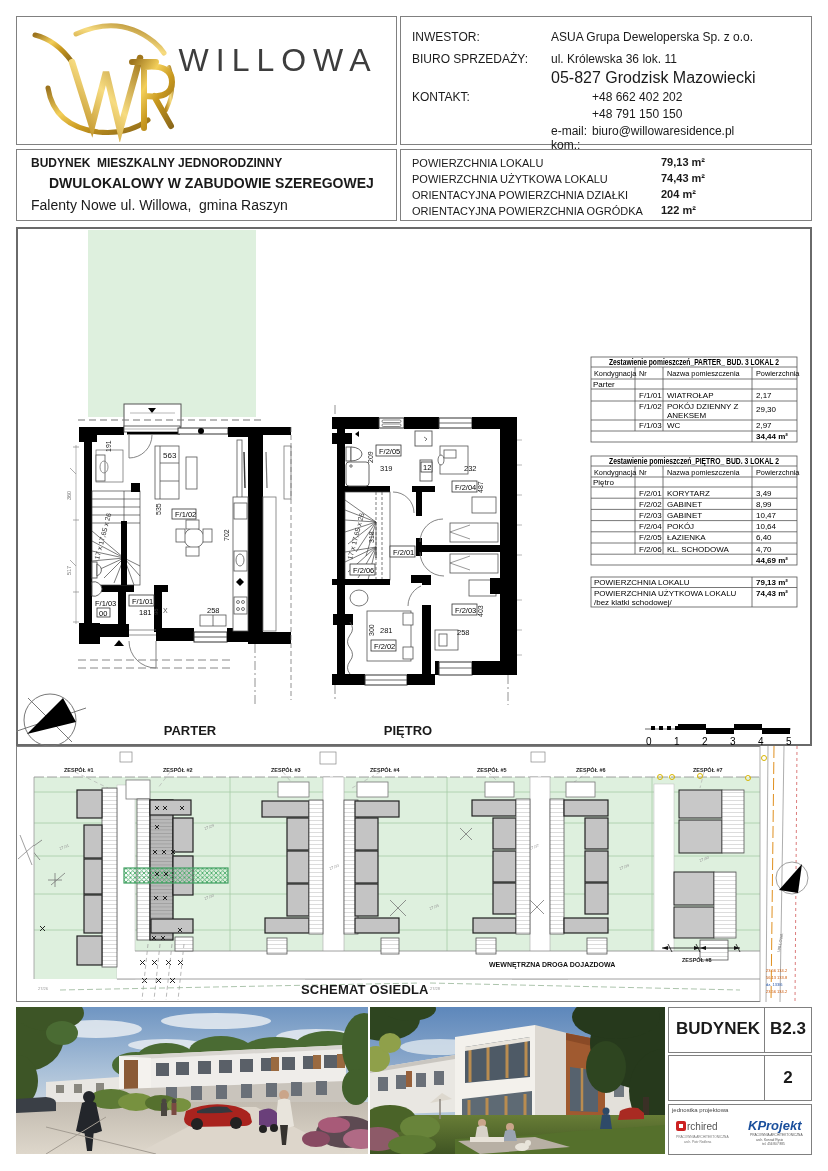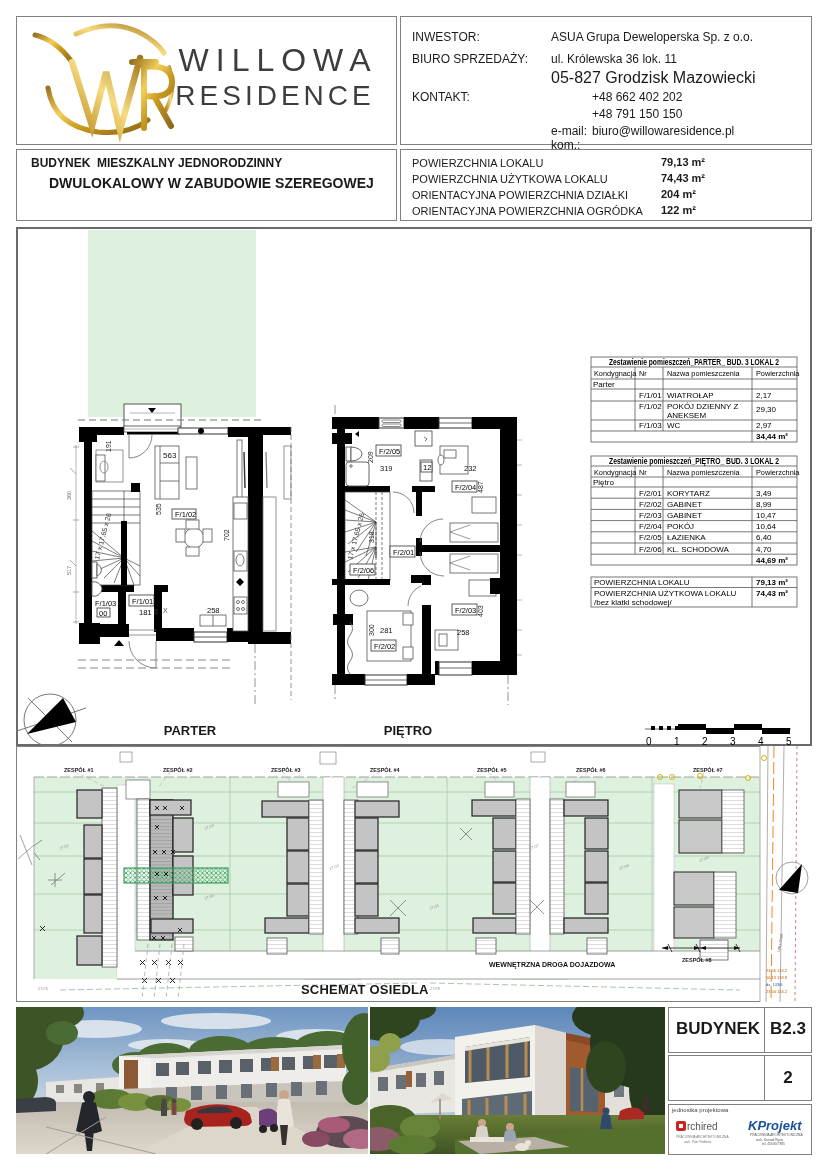--- a/index.html
+++ b/index.html
@@ -33,38 +33,38 @@
     <path d="M46,14 Q90,-6 124,22 Q130,27 134,33" stroke-width="5" stroke="url(#gold2)"></path>
     <path d="M139,47 Q147,68 136,90" stroke-width="4" stroke="url(#gold2)"></path>
     <path d="M18,68 Q24,106 68,112 Q98,115 118,100" stroke-width="5"></path>
     <path d="M42,42 L62,106 L76,52 L90,110 L110,38" stroke-width="6.5" stroke="url(#gold2)" stroke-linejoin="miter"></path>
     <path d="M102,42 L126,42 M114,42 L114,108 M114,47 Q142,44 142,62 Q142,79 115,76 M124,76 L141,106" stroke-width="6"></path>
   </g>
 </svg>
 
 <div class="lbl" style="left:172px;top:42px;width:212px;text-align:center;font-size:32px;letter-spacing:7px;color:#3d3d3d;">WILLOWA</div>
 
-<div class="lbl" style="left:170px;top:80px;width:210px;text-align:center;font-size:28px;letter-spacing:4px;color:#3d3d3d;">RESIDENCE</div>
 
 <div class="box" style="left:400px;top:16px;width:412px;height:129px;"></div>
 <div class="lbl" style="left:412px;top:30px;font-size:12px;">INWESTOR:</div>
 <div class="lbl" style="left:551px;top:30px;font-size:12px;">ASUA Grupa Deweloperska Sp. z o.o.</div>
 <div class="lbl" style="left:412px;top:52px;font-size:12px;">BIURO SPRZEDAŻY:</div>
 <div class="lbl" style="left:551px;top:52px;font-size:12px;">ul. Królewska 36 lok. 11</div>
 <div class="lbl" style="left:551px;top:69px;font-size:16px;">05-827 Grodzisk Mazowiecki</div>
 <div class="lbl" style="left:412px;top:90px;font-size:12px;">KONTAKT:</div>
 <div class="lbl" style="left:551px;top:90px;font-size:12px;margin-top:48px;">kom.:</div>
 <div class="lbl" style="left:592px;top:90px;font-size:12px;">+48 662 402 202</div>
 <div class="lbl" style="left:592px;top:107px;font-size:12px;">+48 791 150 150</div>
 <div class="lbl" style="left:551px;top:124px;font-size:12px;">e-mail:</div>
 <div class="lbl" style="left:592px;top:124px;font-size:12px;">biuro@willowaresidence.pl</div>
 
 <div class="box" style="left:16px;top:149px;width:381px;height:72px;"></div>
 <div class="lbl" style="left:31px;top:156px;font-size:12px;font-weight:bold;">BUDYNEK&nbsp; MIESZKALNY JEDNORODZINNY</div>
 <div class="lbl" style="left:31px;top:175px;font-size:14px;font-weight:bold;padding-left:18px;">DWULOKALOWY W ZABUDOWIE SZEREGOWEJ</div>
+<div class="lbl" style="left:31px;top:197px;font-size:14px;">Falenty Nowe ul. Willowa,&nbsp; gmina Raszyn</div>
 
 <div class="box" style="left:400px;top:149px;width:412px;height:72px;"></div>
 <div class="lbl" style="left:412px;top:157px;font-size:11px;">POWIERZCHNIA LOKALU</div>
 <div class="lbl" style="left:661px;top:156px;font-size:11px;font-weight:bold;">79,13 m²</div>
 <div class="lbl" style="left:412px;top:173px;font-size:11px;">POWIERZCHNIA UŻYTKOWA LOKALU</div>
 <div class="lbl" style="left:661px;top:172px;font-size:11px;font-weight:bold;">74,43 m²</div>
 <div class="lbl" style="left:412px;top:189px;font-size:11px;">ORIENTACYJNA POWIERZCHNIA DZIAŁKI</div>
 <div class="lbl" style="left:661px;top:188px;font-size:11px;font-weight:bold;">204 m²</div>
 <div class="lbl" style="left:412px;top:205px;font-size:11px;">ORIENTACYJNA POWIERZCHNIA OGRÓDKA</div>
 <div class="lbl" style="left:661px;top:204px;font-size:11px;font-weight:bold;">122 m²</div>

